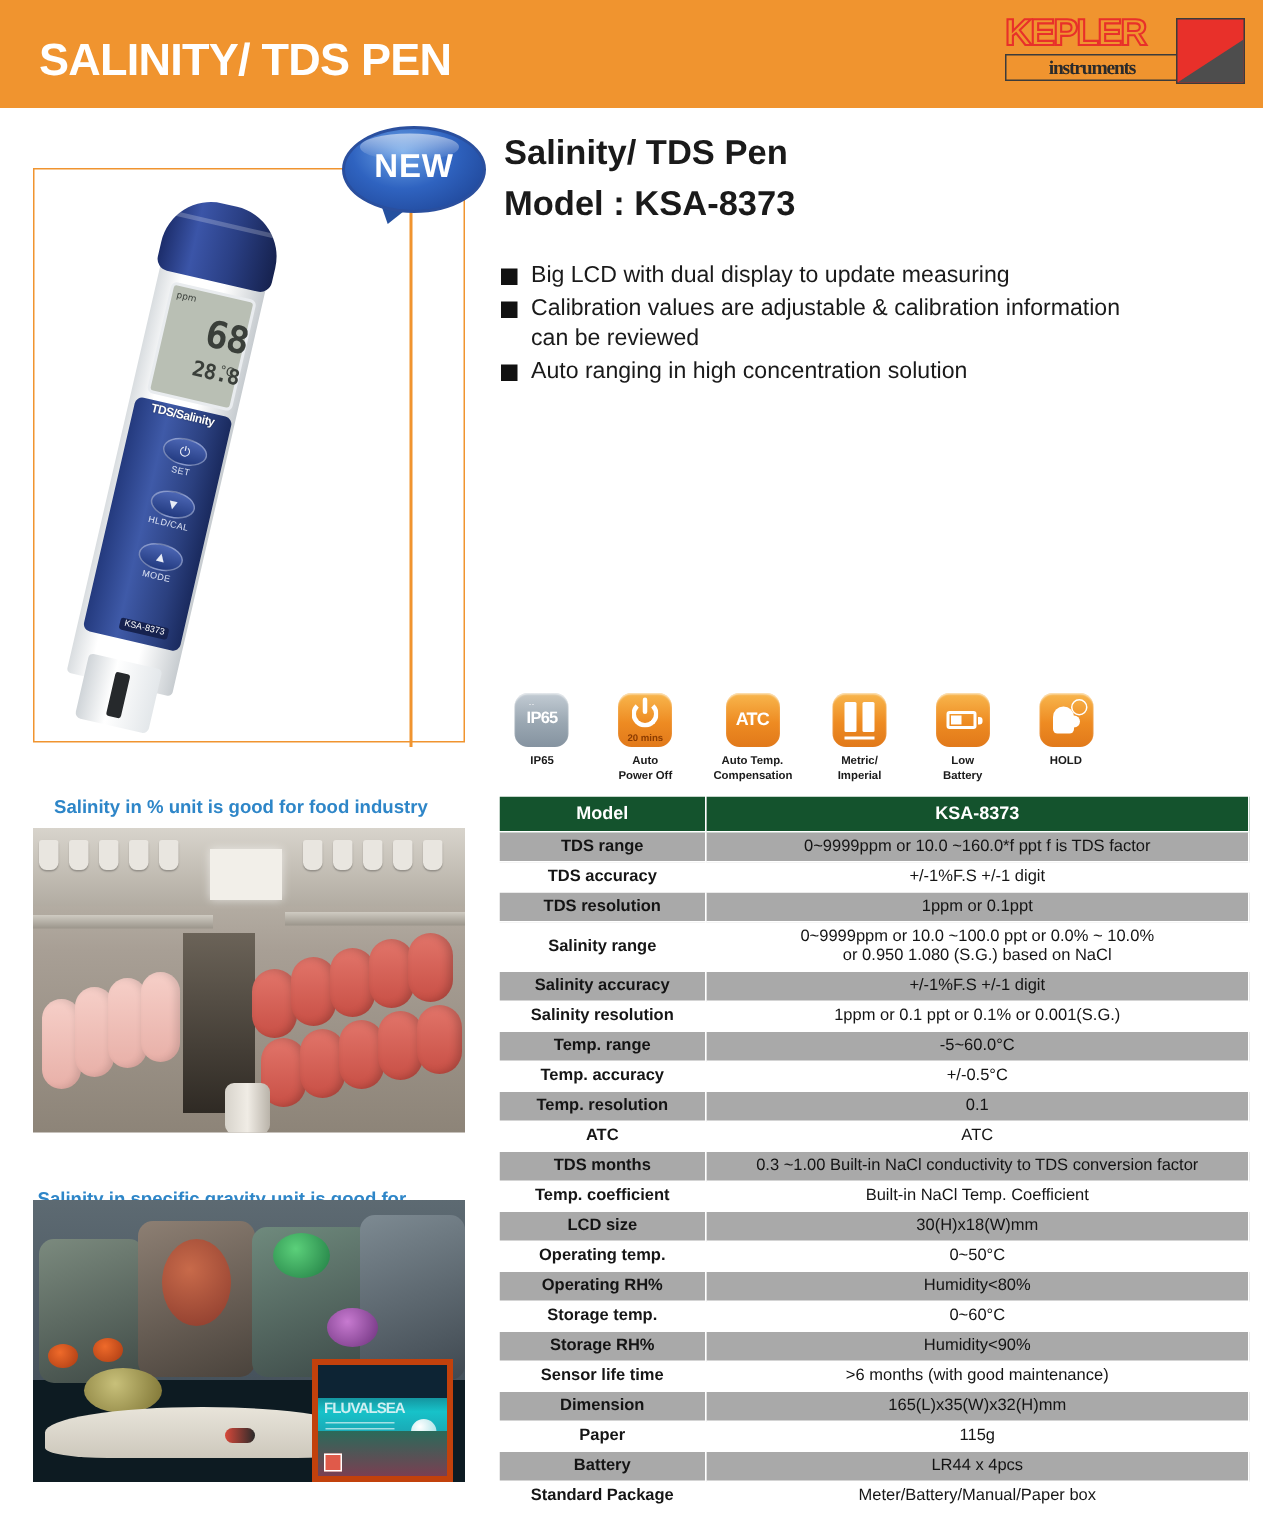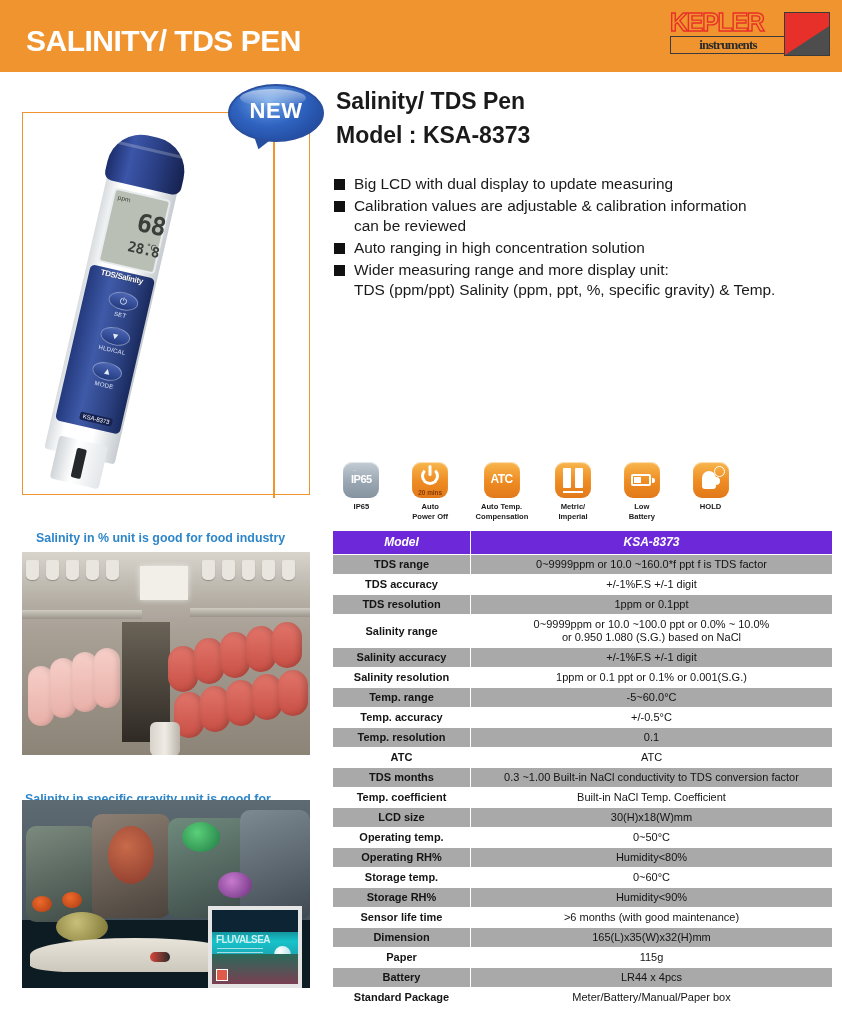--- a/index.html
+++ b/index.html
@@ -263,22 +263,22 @@
     border-collapse: collapse; table-layout: fixed;
   }
   .spec-table col.c1 { width: 138px; }
   .spec-table col.c2 { width: 362px; }
   .spec-table td {
     font-size: 11px; text-align: center; vertical-align: middle;
     font-family:"Liberation Sans", sans-serif; color: #151515;
     padding: 3px 4px; line-height: 13px; border: 1px solid #ffffff;
   }
   .spec-table tr.head td {
-    background: #6d28d9; color: #ffffff; font-weight: bold;
-    font-size: 12px; padding: 5px 4px; font-style: italic;
+    background: #14532d; color: #ffffff; font-weight: bold;
+    font-size: 12px; padding: 5px 4px;
   }
   .spec-table tr.shade td { background: #A9A9A9; color: #141414; }
   .spec-table tr.plain td { background: #ffffff; }
   .spec-table td.k { font-weight: bold; }
   .spec-table td.v { font-weight: normal; }
   .spec-table tr.shade td.k { font-weight: bold; }
 
   
   .cap {
     position: absolute; left: 25px; color: #2E86C8; font-weight: bold;
@@ -339,21 +339,21 @@
   .ph2-rock {
     position:absolute; border-radius:10px;
   }
   .ph2-sand {
     position:absolute; left:8px; bottom:16px; width:210px; height:34px;
     background: linear-gradient(180deg,#e8e4da,#cdc8bc); border-radius:50% 50% 20% 20%;
   }
   .ph2-coral { position:absolute; border-radius:50%; }
   .pkg-inset {
     position:absolute; left:208px; top:906px; width:94px; height:82px;
-    background:#e5e5e5; padding:4px; z-index:4;
+    background:#c2410c; padding:4px; z-index:4;
   }
   .pkg-inner {
     position:relative; width:100%; height:100%; overflow:hidden;
     background: linear-gradient(180deg,#0e2a3c 0%,#17c2c9 42%,#1aa7b4 62%,#123048 100%);
   }
   .pkg-top { position:absolute; left:0; top:0; width:100%; height:22px; background:#0d2434; }
   .pkg-brand {
     position:absolute; left:4px; top:24px; font-size:10px; font-weight:bold;
     color:#ffffff; letter-spacing:-0.6px; font-family:"Liberation Sans", sans-serif;
   }
@@ -443,27 +443,20 @@
       <div class="feat-bullet"></div>
       <div>
         <div class="feat-text">Calibration values are adjustable &amp; calibration information</div>
         <div class="feat-text">can be reviewed</div>
       </div>
     </div>
     <div class="feat-row">
       <div class="feat-bullet"></div>
       <div>
         <div class="feat-text">Auto ranging in high concentration solution</div>
-      </div>
-    </div>
-    <div class="feat-row">
-      <div class="feat-bullet"></div>
-      <div>
-        <div class="feat-text">Wider measuring range and more display unit:</div>
-        <div class="feat-text">TDS (ppm/ppt) Salinity (ppm, ppt, %, specific gravity) &amp; Temp.</div>
       </div>
     </div>
   </div>
 
   <div class="icon-row">
 
     <div class="icon-item">
       <div class="icon-box gray">
         <div class="ip65-dots">··</div>
         <div class="ip65-txt">IP65</div>

